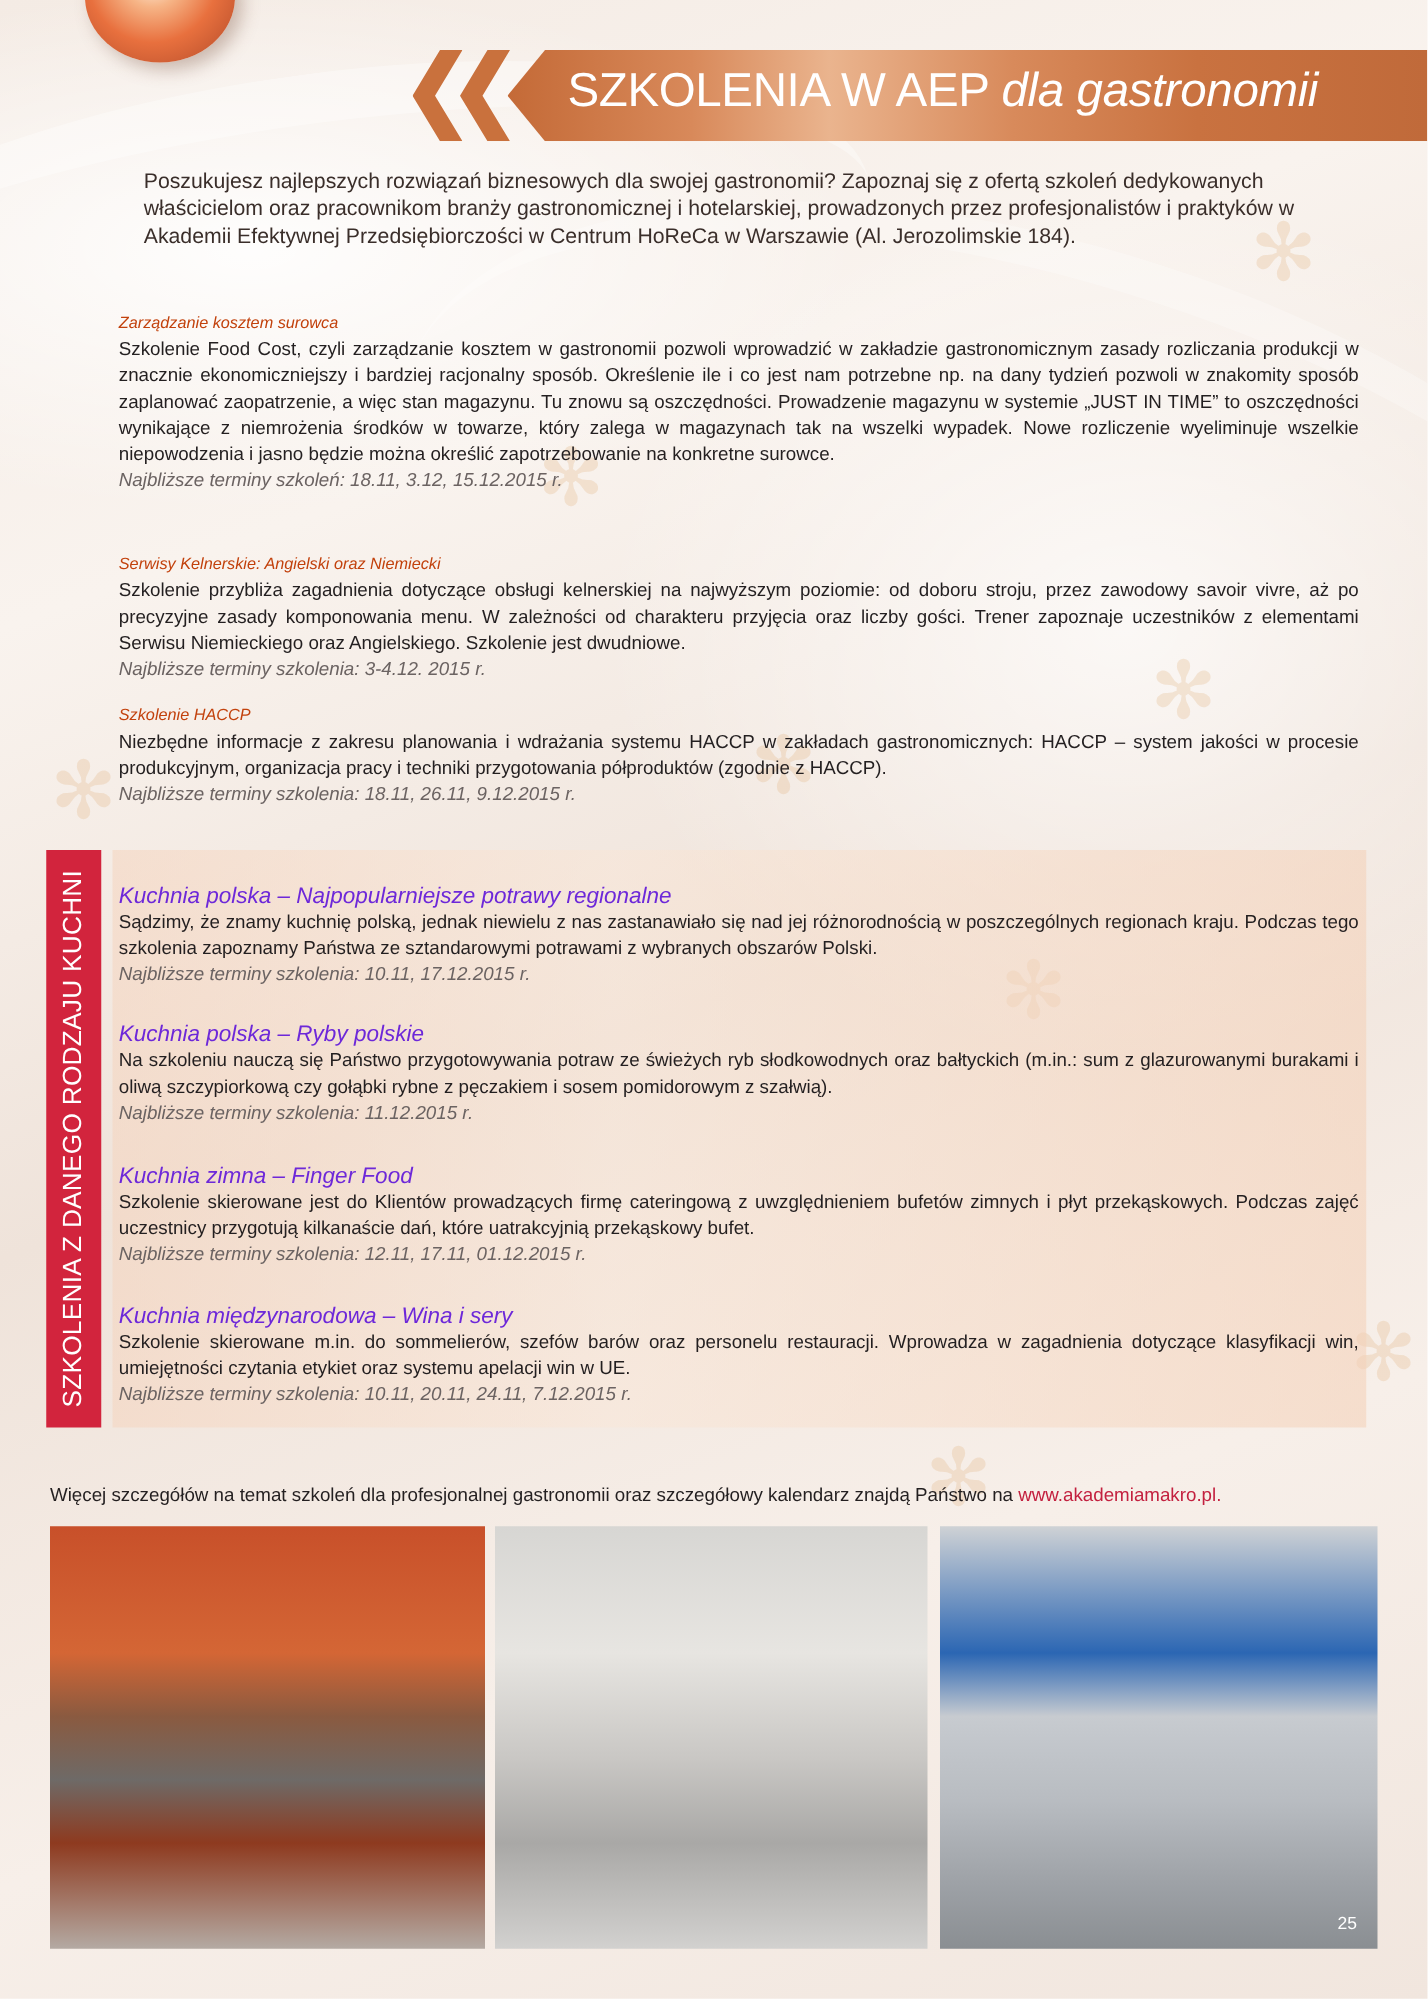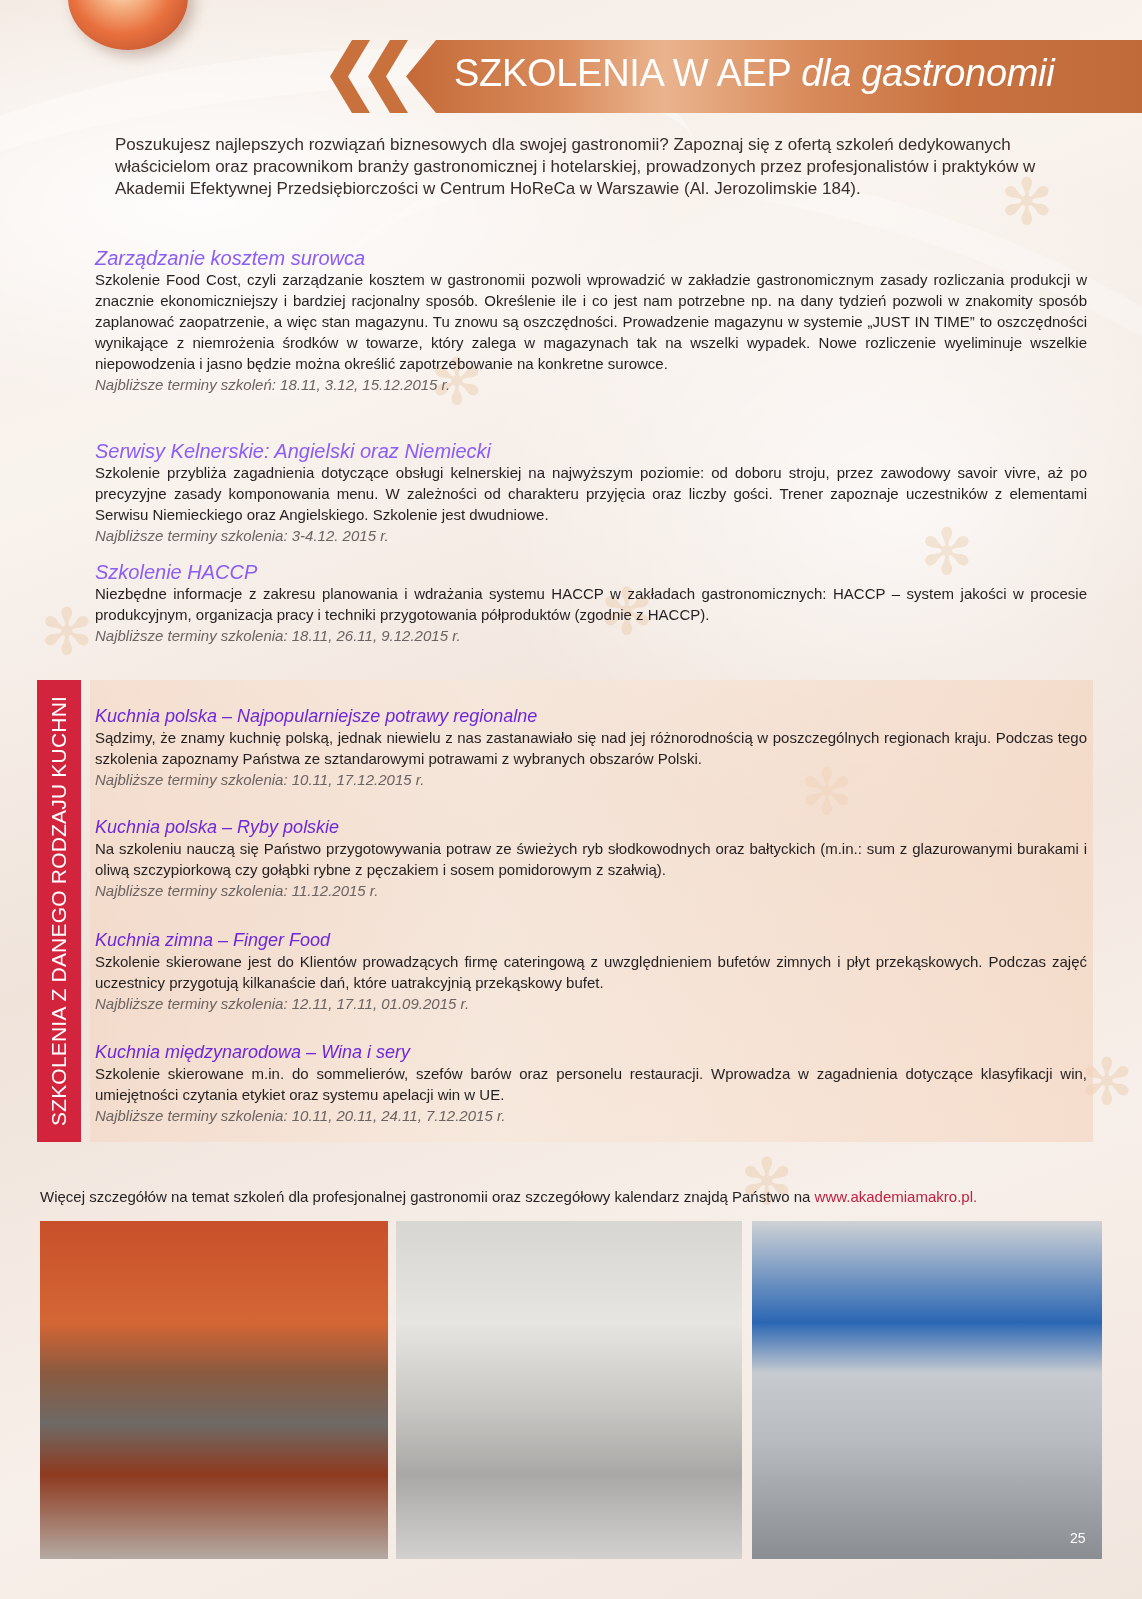--- a/index.html
+++ b/index.html
@@ -32,21 +32,21 @@
   .band { position: absolute; left: 76px; top: 0; right: 0; height: 73px;
     background: linear-gradient(90deg, #c46a37 0%, #d8895a 20%, #eab48e 35%, #d88a5b 55%, #c97240 75%, #c06a3a 100%);
     clip-path: polygon(30px 0, 100% 0, 100% 100%, 30px 100%, 0 50%); }
   .band-title { position: absolute; left: 124px; top: 12px; color: #fff; font-size: 38px; white-space: nowrap; letter-spacing: -0.3px; }
   .band-title .b { font-weight: normal; }
   .band-title .i { font-style: italic; font-weight: normal; }
 
   .intro { position: absolute; left: 95px; top: 134px; width: 990px; font-size: 17px; line-height: 22px; color: #3a2e2a; margin-left: 20px; }
 
   .sec { position: absolute; left: 95px; width: 992px; }
-  .sec h3 { margin: 0; font-weight: normal; font-style: italic; font-size: 20px; line-height: 22px; color: #8b5cf6; }
+  .sec h3 { margin: 0; font-weight: normal; font-style: italic; font-size: 13px; line-height: 22px; color: #c2410c; }
   .sec p { margin: 0; font-size: 15px; line-height: 21px; color: #231f20; text-align: justify; }
   .sec .dates { margin: 0; font-style: italic; font-size: 15px; line-height: 21px; color: #6b6362; }
 
   .panel { position: absolute; left: 90px; top: 680px; width: 1003px; height: 462px;
     background: linear-gradient(90deg, rgba(245,212,190,0.55), rgba(250,230,214,0.45) 40%, rgba(244,210,186,0.6)); }
   .vbar { position: absolute; left: 37px; top: 680px; width: 44px; height: 462px; background: #d2243d; }
   .vbar-text { position: absolute; left: 37px; top: 680px; width: 44px; height: 462px; }
   .vbar-text span { position: absolute; left: 50%; top: 50%; transform: translate(-50%,-50%) rotate(-90deg);
     white-space: nowrap; color: #fff; font-size: 21px; letter-spacing: 0.2px; }
 
@@ -122,21 +122,21 @@
 
 <div class="sec k" style="top:816px">
   <h3>Kuchnia polska – Ryby polskie</h3>
   <p>Na szkoleniu nauczą się Państwo przygotowywania potraw ze świeżych ryb słodkowodnych oraz bałtyckich (m.in.: sum z glazurowanymi burakami i oliwą szczypiorkową czy gołąbki rybne z pęczakiem i sosem pomidorowym z szałwią).</p>
   <div class="dates">Najbliższe terminy szkolenia: 11.12.2015 r.</div>
 </div>
 
 <div class="sec k" style="top:929px">
   <h3>Kuchnia zimna – Finger Food</h3>
   <p>Szkolenie skierowane jest do Klientów prowadzących firmę cateringową z uwzględnieniem bufetów zimnych i płyt przekąskowych. Podczas zajęć uczestnicy przygotują kilkanaście dań, które uatrakcyjnią przekąskowy bufet.</p>
-  <div class="dates">Najbliższe terminy szkolenia: 12.11, 17.11, 01.09.2015 r.</div>
+  <div class="dates">Najbliższe terminy szkolenia: 12.11, 17.11, 01.12.2015 r.</div>
 </div>
 
 <div class="sec k" style="top:1041px">
   <h3>Kuchnia międzynarodowa – Wina i sery</h3>
   <p>Szkolenie skierowane m.in. do sommelierów, szefów barów oraz personelu restauracji. Wprowadza w zagadnienia dotyczące klasyfikacji win, umiejętności czytania etykiet oraz systemu apelacji win w UE.</p>
   <div class="dates">Najbliższe terminy szkolenia: 10.11, 20.11, 24.11, 7.12.2015 r.</div>
 </div>
 
 <div class="footer-note">
   <span>Więcej szczegółów na temat szkoleń dla profesjonalnej gastronomii oraz szczegółowy kalendarz znajdą Państwo na </span><a>www.akademiamakro.pl.</a>

